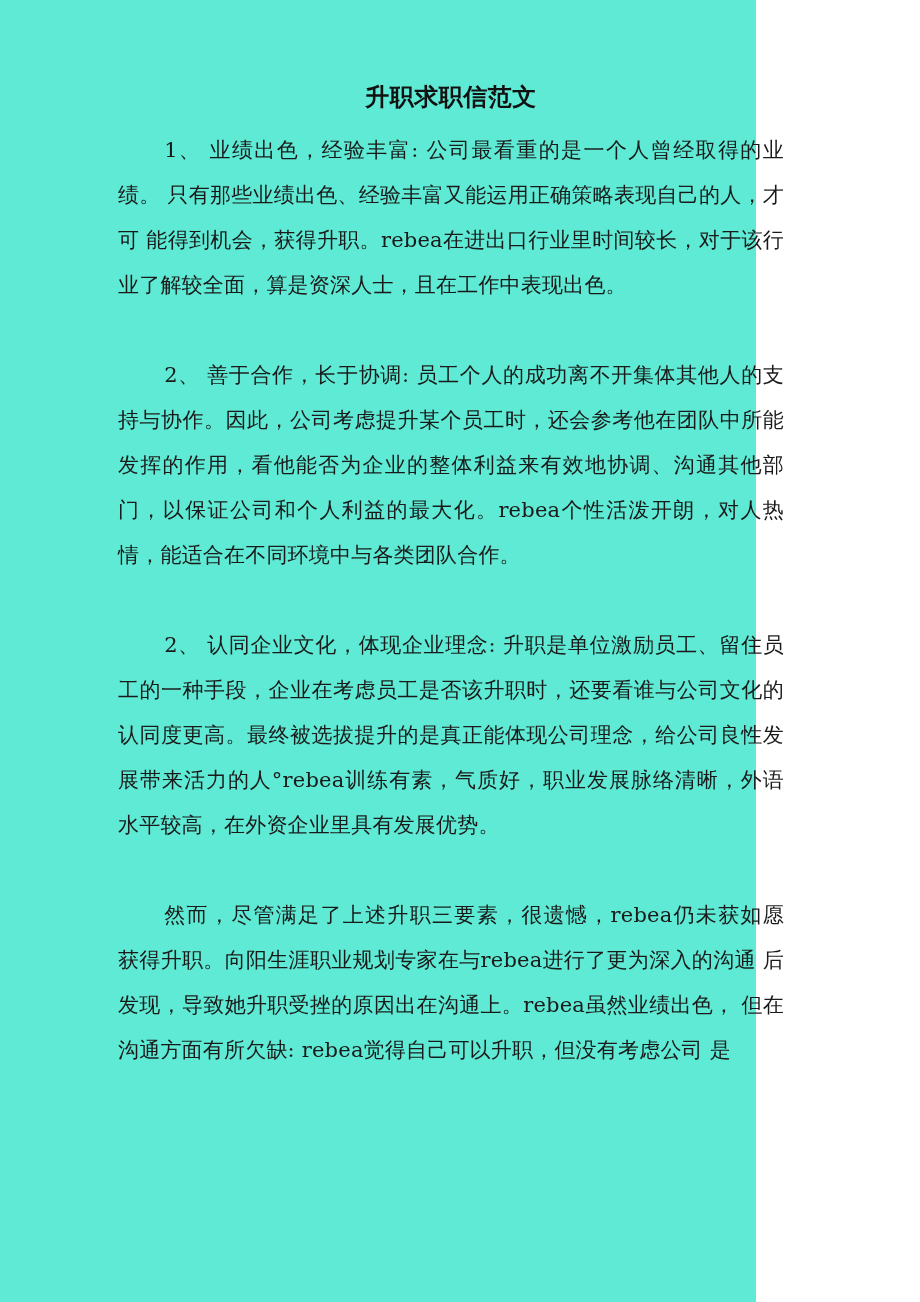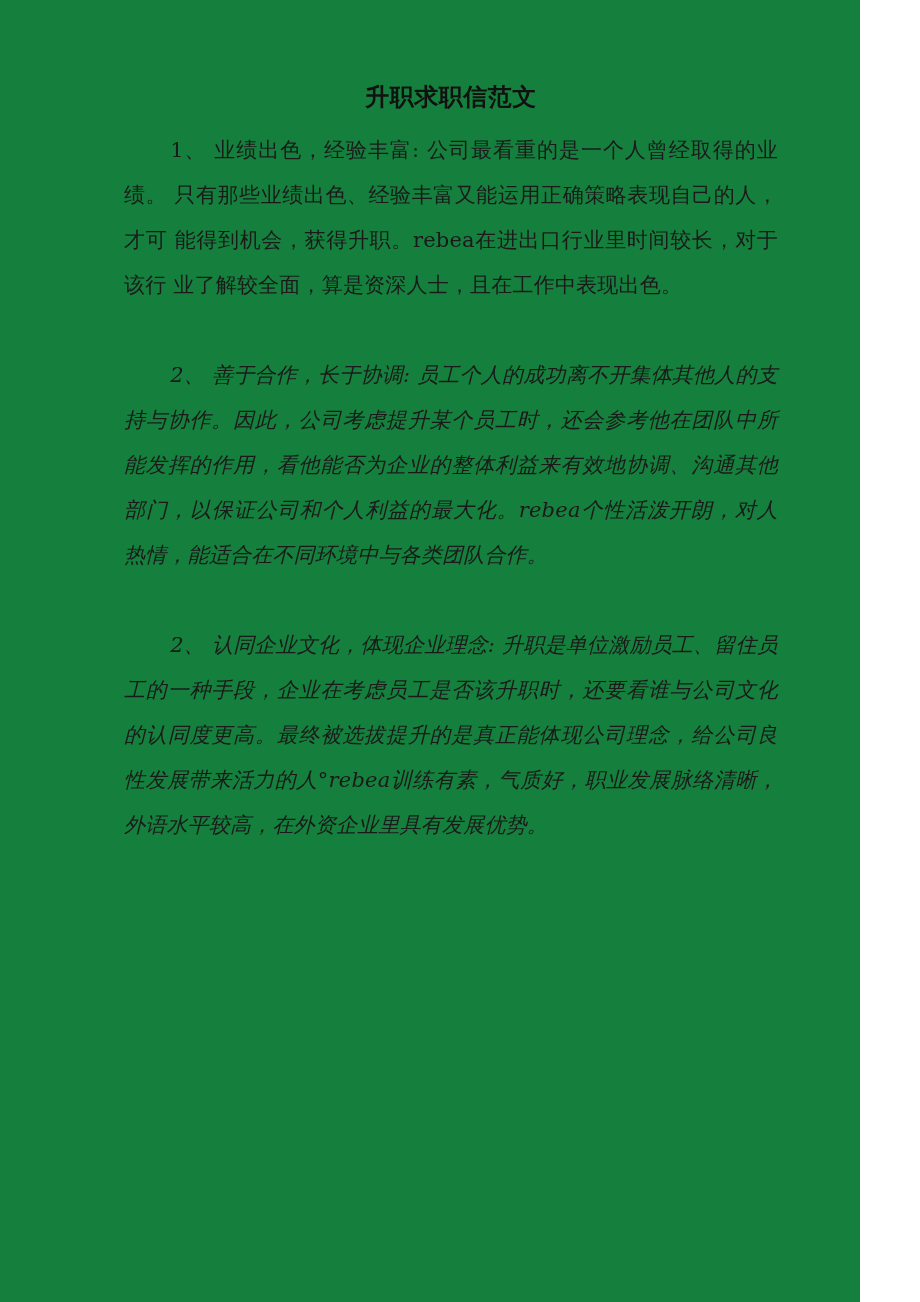--- a/index.html
+++ b/index.html
@@ -10,23 +10,23 @@
   body {
     width: 920px;
     height: 1302px;
     overflow: hidden;
     font-family: "DejaVu Serif", "Liberation Serif", serif;
     color: #000000;
   }
 
   .page {
     position: relative;
-    width: 860px;
+    width: 756px;
     height: 1302px;
-    background: #15803d;
+    background: #5eead4;
     box-sizing: border-box;
   }
 
   .content {
     position: absolute;
     left: 110px;
     top: 80px;
     width: 682px;
   }
 
@@ -39,30 +39,29 @@
     letter-spacing: 0.5px;
     margin: 0 0 14px 0;
     color: #111111;
   }
 
   .para {
     font-size: 21px;
     line-height: 45px;
     text-align: justify;
     text-justify: inter-ideograph;
-    margin: 14px;
+    margin: 8px;
     letter-spacing: 0.2px;
     color: #1a1a1a;
     white-space: pre-wrap;
     word-break: break-all;
   }
 
   .para + .para {
     margin-top: 45px;
-    font-style: italic;
   }
 
   .para.indent {
     text-indent: 2.2em;
   }
 
   
   .para, .doc-title {
     font-family: "DejaVu Serif", "Liberation Serif", serif;
   }
@@ -74,15 +73,16 @@
   <div class="content">
 
     <h1 class="doc-title">升职求职信范文</h1>
 
     <p class="para indent">1、 业绩出色，经验丰富: 公司最看重的是一个人曾经取得的业绩。 只有那些业绩出色、经验丰富又能运用正确策略表现自己的人，才可 能得到机会，获得升职。rebea在进出口行业里时间较长，对于该行 业了解较全面，算是资深人士，且在工作中表现出色。</p>
 
     <p class="para indent">2、 善于合作，长于协调: 员工个人的成功离不开集体其他人的支持与协作。因此，公司考虑提升某个员工时，还会参考他在团队中所能发挥的作用，看他能否为企业的整体利益来有效地协调、沟通其他部门，以保证公司和个人利益的最大化。rebea个性活泼开朗，对人热情，能适合在不同环境中与各类团队合作。</p>
 
     <p class="para indent">2、 认同企业文化，体现企业理念: 升职是单位激励员工、留住员工的一种手段，企业在考虑员工是否该升职时，还要看谁与公司文化的认同度更高。最终被选拔提升的是真正能体现公司理念，给公司良性发展带来活力的人°rebea训练有素，气质好，职业发展脉络清晰，外语水平较高，在外资企业里具有发展优势。</p>
 
+    <p class="para indent">然而，尽管满足了上述升职三要素，很遗憾，rebea仍未获如愿 获得升职。向阳生涯职业规划专家在与rebea进行了更为深入的沟通 后发现，导致她升职受挫的原因出在沟通上。rebea虽然业绩出色， 但在沟通方面有所欠缺: rebea觉得自己可以升职，但没有考虑公司 是</p>
 
   </div>
 </div>
 
 </body></html>

